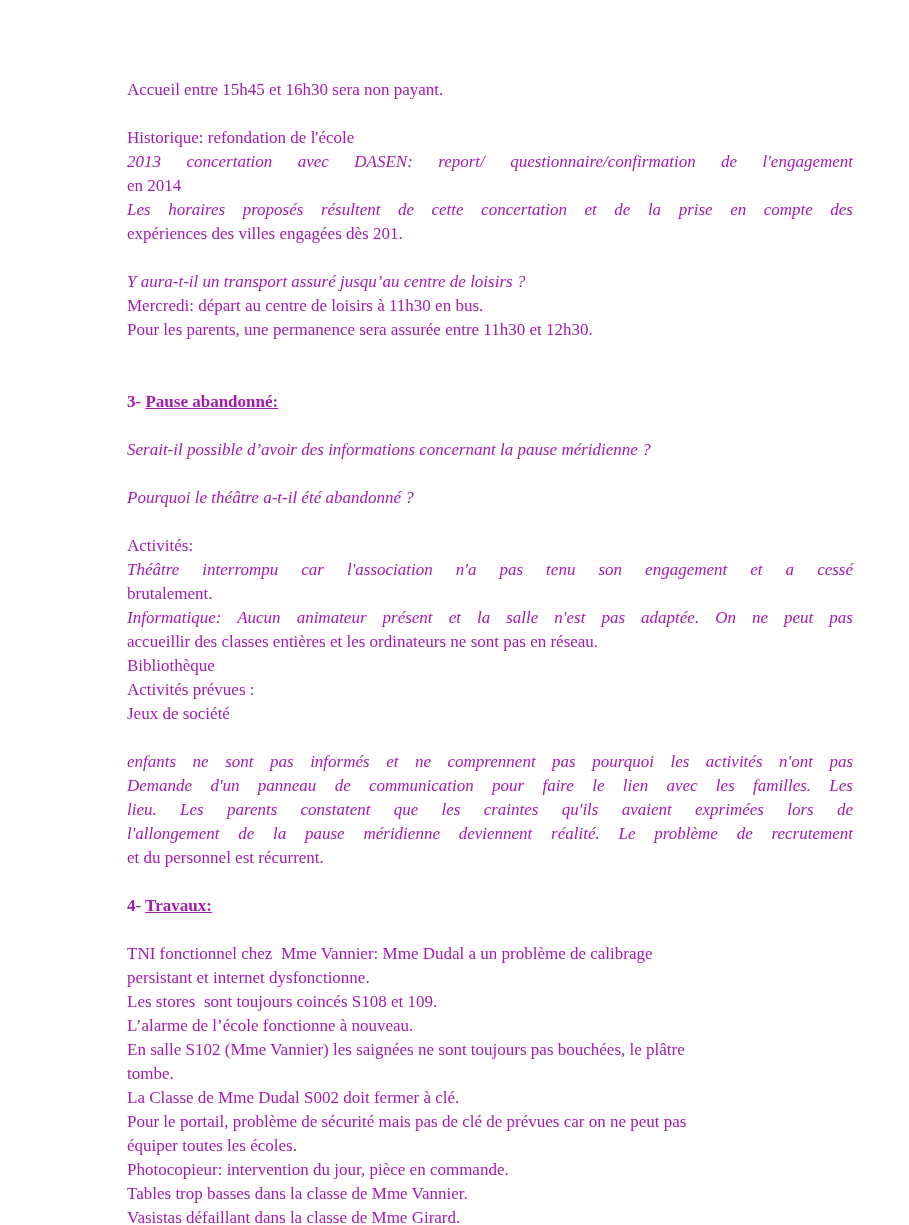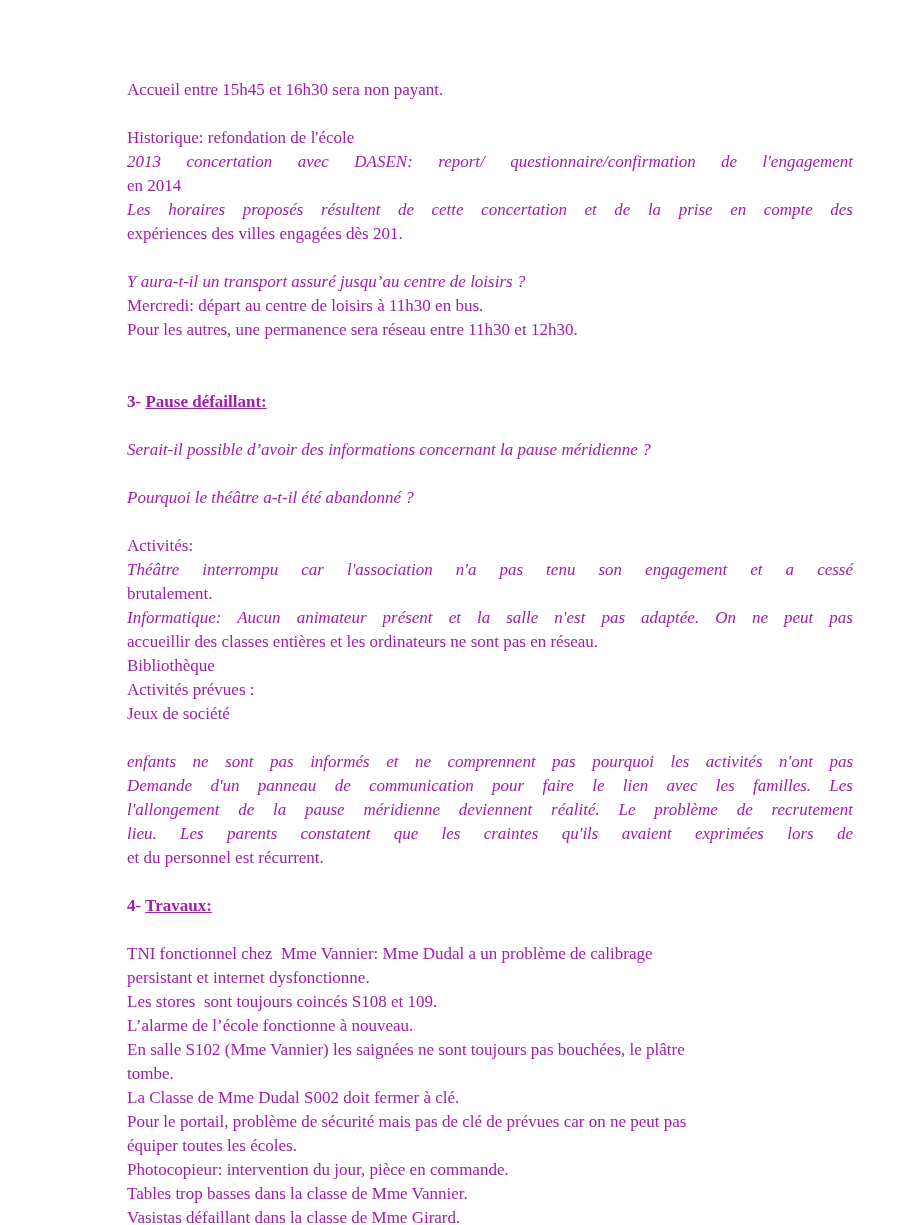--- a/index.html
+++ b/index.html
@@ -53,42 +53,42 @@
       <div class="ln plain">Accueil entre 15h45 et 16h30 sera non payant.</div>
       <div class="ln blank">&nbsp;</div>
       <div class="ln plain">Historique: refondation de l'école</div>
       <div class="ln justified">2013 concertation avec DASEN: report/ questionnaire/confirmation de l'engagement</div>
       <div class="ln plain">en 2014</div>
       <div class="ln justified">Les horaires proposés résultent de cette concertation et de la prise en compte des</div>
       <div class="ln plain">expériences des villes engagées dès 201.</div>
       <div class="ln blank">&nbsp;</div>
       <div class="ln italic">Y aura-t-il un transport assuré jusqu’au centre de loisirs ?</div>
       <div class="ln plain">Mercredi: départ au centre de loisirs à 11h30 en bus.</div>
-      <div class="ln plain">Pour les autres, une permanence sera réseau entre 11h30 et 12h30.</div>
+      <div class="ln plain">Pour les parents, une permanence sera assurée entre 11h30 et 12h30.</div>
       <div class="ln blank">&nbsp;</div>
       <div class="ln blank">&nbsp;</div>
-      <div class="ln heading"><span>3- </span><span class="u">Pause défaillant:</span></div>
+      <div class="ln heading"><span>3- </span><span class="u">Pause abandonné:</span></div>
       <div class="ln blank">&nbsp;</div>
       <div class="ln italic">Serait-il possible d’avoir des informations concernant la pause méridienne ?</div>
       <div class="ln blank">&nbsp;</div>
       <div class="ln italic">Pourquoi le théâtre a-t-il été abandonné ?</div>
       <div class="ln blank">&nbsp;</div>
       <div class="ln plain">Activités:</div>
       <div class="ln justified">Théâtre interrompu car l'association n'a pas tenu son engagement et a cessé</div>
       <div class="ln plain">brutalement.</div>
       <div class="ln justified">Informatique: Aucun animateur présent et la salle n'est pas adaptée. On ne peut pas</div>
       <div class="ln plain">accueillir des classes entières et les ordinateurs ne sont pas en réseau.</div>
       <div class="ln plain">Bibliothèque</div>
       <div class="ln plain">Activités prévues :</div>
       <div class="ln plain">Jeux de société</div>
       <div class="ln blank">&nbsp;</div>
       <div class="ln justified">enfants ne sont pas informés et ne comprennent pas pourquoi les activités n'ont pas</div>
       <div class="ln justified">Demande d'un panneau de communication pour faire le lien avec les familles. Les</div>
+      <div class="ln justified">lieu. Les parents constatent que les craintes qu'ils avaient exprimées lors de</div>
       <div class="ln justified">l'allongement de la pause méridienne deviennent réalité. Le problème de recrutement</div>
-      <div class="ln justified">lieu. Les parents constatent que les craintes qu'ils avaient exprimées lors de</div>
       <div class="ln plain">et du personnel est récurrent.</div>
       <div class="ln blank">&nbsp;</div>
       <div class="ln heading"><span>4- </span><span class="u">Travaux:</span></div>
       <div class="ln blank">&nbsp;</div>
       <div class="ln plain">TNI fonctionnel chez  Mme Vannier: Mme Dudal a un problème de calibrage</div>
       <div class="ln plain">persistant et internet dysfonctionne.</div>
       <div class="ln plain">Les stores  sont toujours coincés S108 et 109.</div>
       <div class="ln plain">L’alarme de l’école fonctionne à nouveau.</div>
       <div class="ln plain">En salle S102 (Mme Vannier) les saignées ne sont toujours pas bouchées, le plâtre</div>
       <div class="ln plain">tombe.</div>

